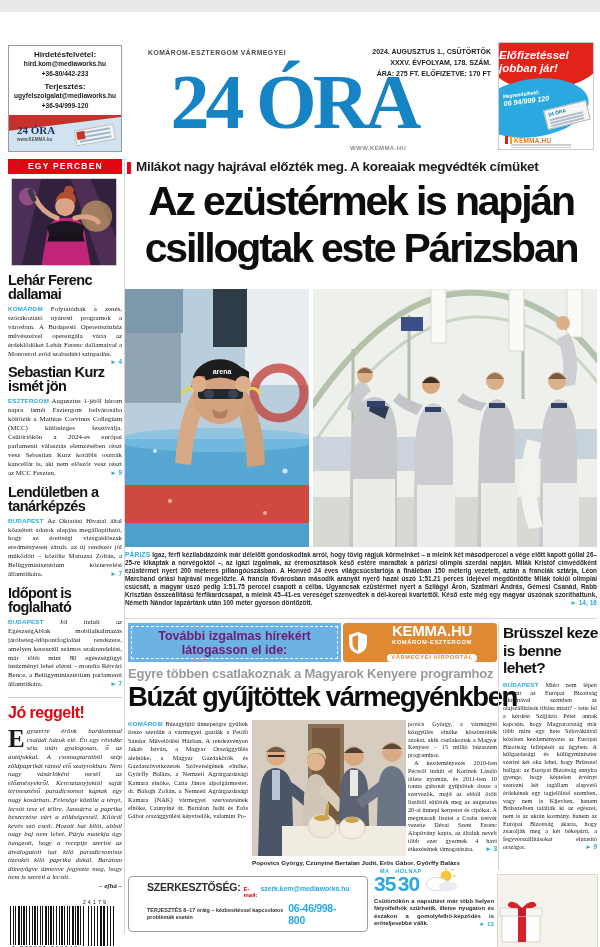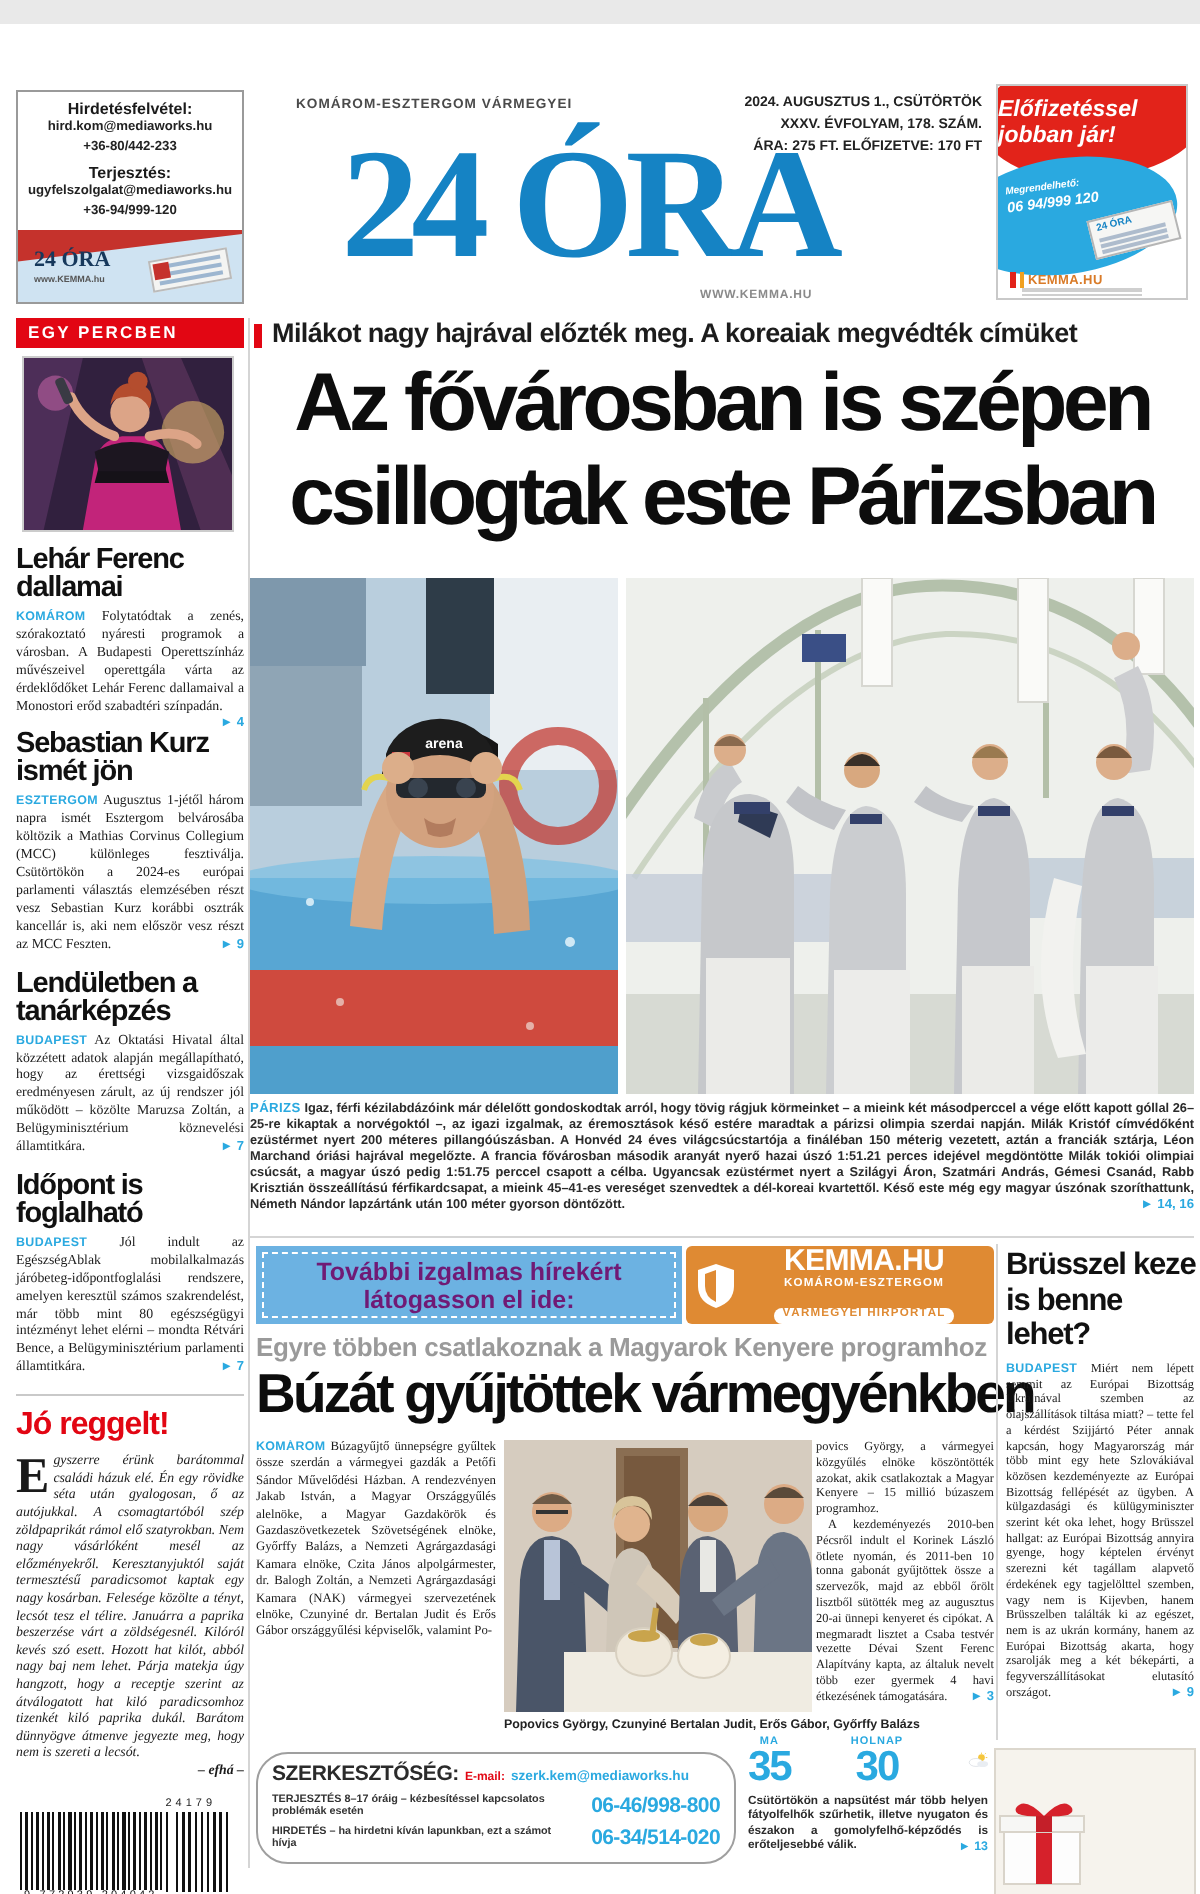--- a/index.html
+++ b/index.html
@@ -38,21 +38,21 @@
 .ad-paper i{position:absolute;display:block;left:3px;height:1.5px;background:#aebccd;width:34px}
 .ad-kemma{position:absolute;left:6px;bottom:5px;display:flex;align-items:center;gap:2px}
 .ad-kemma .bar{width:2.5px;height:8px;background:#e2231a}
 .ad-kemma .bar2{width:2.5px;height:8px;background:#f0a020}
 .ad-kemma b{font-size:6.5px;color:#d97b28;letter-spacing:.2px}
 .ad-kemma-sub{position:absolute;left:12px;bottom:1px;width:60px}
 .ad-kemma-sub i{display:block;height:1.5px;background:#cfcfcf;margin-top:1px}
 
 
 .sidebar{left:8px;top:147px;width:114px}
-.section-bar{height:15px;background:#e20613;color:#fff;font-size:8.5px;font-weight:bold;letter-spacing:1.2px;line-height:15px;padding-left:6px}
+.section-bar{height:15px;background:#e20613;color:#fff;font-size:8.5px;font-weight:bold;letter-spacing:1.2px;line-height:15px;padding-left:20px}
 .side-photo{margin:4px 3px 2px;width:106px;height:88px;border:1px solid #ccc}
 .side-title{font-size:14.5px;line-height:14px;font-weight:bold;letter-spacing:-.6px;color:#111;margin:7px 0 4px}
 .side-text{font-family:"Liberation Serif",serif;font-size:6.9px;line-height:8.9px;text-align:justify;color:#1a1a1a}
 .dateline{font-family:"Liberation Sans",sans-serif;font-size:6.2px;font-weight:bold;color:#2aa9e0;letter-spacing:.2px}
 .ref{font-family:"Liberation Sans",sans-serif;font-size:6.5px;font-weight:bold;color:#2aa9e0;float:right}
 .side-div{border:none;border-top:1px solid #c9c9c9;margin:8px 0 6px}
 .greet-title{font-size:16px;font-weight:bold;color:#e20613;letter-spacing:-.5px;margin:2px 0 5px}
 .greet-text{font-family:"Liberation Serif",serif;font-style:italic;font-size:6.9px;line-height:8.6px;text-align:justify;color:#1a1a1a}
 .greet-text::first-letter{font-size:25px;line-height:19px;float:left;padding:2px 2px 0 0;font-weight:bold;font-style:normal}
 .greet-sign{font-family:"Liberation Serif",serif;font-style:italic;font-weight:bold;font-size:6.9px;text-align:right}
@@ -99,31 +99,31 @@
 .br-title{left:503px;top:612px;width:95px;font-size:15.5px;line-height:17.5px;font-weight:bold;letter-spacing:-.6px;color:#111}
 .br-text{left:503px;top:669px;width:94px;font-family:"Liberation Serif",serif;font-size:6.2px;line-height:7.7px;text-align:justify;color:#1a1a1a}
 
 
 .nameday{left:497px;top:862px;width:101px;height:78px;background:#f6f3ed;border:1px solid #dcd7cd;overflow:hidden}
 .nameday .gift{position:absolute;left:0px;bottom:4px;width:50px;height:52px}
 .nameday .txt{position:absolute;right:5px;top:8px;text-align:right;font-weight:bold;font-size:7px;line-height:9px;color:#3a3a3a}
 .nameday .names{color:#e20613;font-size:7.5px}
 
 
-.ed-box{left:128px;top:864px;width:240px;height:56px;border:1.5px solid #9f9f9f;border-radius:16px;padding:4px 7px;overflow:hidden}
+.ed-box{left:128px;top:864px;width:240px;height:56px;border:1.5px solid #9f9f9f;border-radius:4px;padding:4px 18px;overflow:hidden}
 .ed-line1{display:flex;align-items:baseline;gap:3px}
 .ed-title{font-size:10.5px;font-weight:bold;letter-spacing:-.2px;color:#2b2b2b}
 .ed-mail-label{font-size:6px;font-weight:bold;color:#e20613}
 .ed-mail{font-size:6.8px;font-weight:bold;color:#2aa9e0}
 .ed-row{display:flex;justify-content:space-between;align-items:center;margin-top:3.5px}
 .ed-row .lbl{font-size:5.4px;font-weight:bold;color:#333;width:150px;line-height:1.2}
 .ed-row .ph{font-size:10.5px;font-weight:bold;color:#2aa9e0;letter-spacing:-.3px}
 
 .weather{left:374px;top:856px;width:120px}
-.weather .temps{display:flex;align-items:flex-start;gap:30px}
+.weather .temps{display:flex;align-items:flex-start;gap:0}
 .weather .tcol{text-align:center}
 .weather .tlabel{font-size:5.5px;font-weight:bold;color:#2aa9e0;letter-spacing:.5px}
 .weather .tval{font-size:21px;font-weight:bold;color:#2aa9e0;line-height:20px;letter-spacing:-1px}
 .weather .wicon{width:34px;height:24px;margin-left:2px}
 .weather .wtext{margin-top:4px;font-size:5.9px;line-height:7.3px;font-weight:bold;text-align:justify;color:#2b2b2b}
 </style>
 </head>
 <body>
 
 <div id="page">
@@ -233,21 +233,21 @@
       <div class="bc-main"></div>
       <div class="bc-small"></div>
       <div class="bc-num">9 772939 204042</div>
     </div>
   </div>
 
   <div class="abs vrule-main"></div>
   <div class="abs lead-kicker-bar"></div>
   <div class="abs lead-kicker">Milákot nagy hajrával előzték meg. A koreaiak megvédték címüket</div>
   <div class="abs lead-headline">
-    <div>Az fővárosban is szépen</div>
+    <div>Az ezüstérmek is napján</div>
     <div>csillogtak este Párizsban</div>
   </div>
 
   <div class="abs photo" style="left:125px;top:277px;width:184px;height:258px">
     <svg viewBox="0 0 184 258" preserveAspectRatio="none">
       <rect width="184" height="258" fill="#9fc0d6"></rect>
       <rect width="184" height="150" fill="#b9cedd"></rect>
       <rect x="0" y="0" width="58" height="44" fill="#7e98ac"></rect>
       <rect x="0" y="44" width="56" height="70" fill="#8fa5b5"></rect>
       <rect x="120" y="0" width="64" height="96" fill="#e9eef2"></rect>

